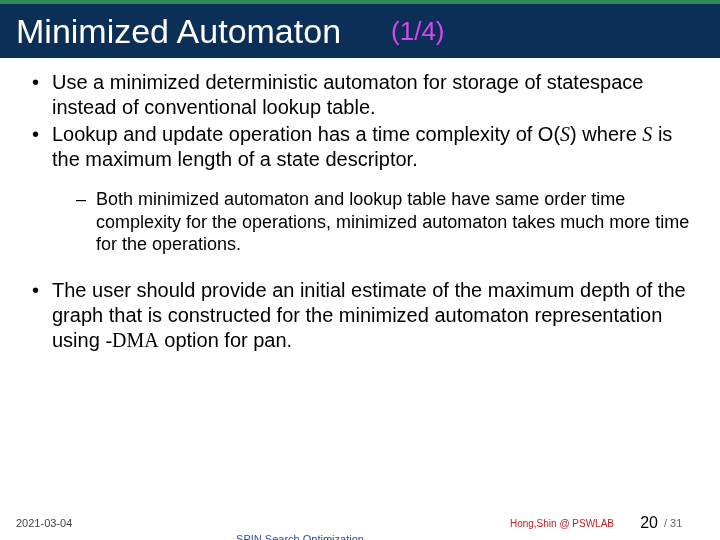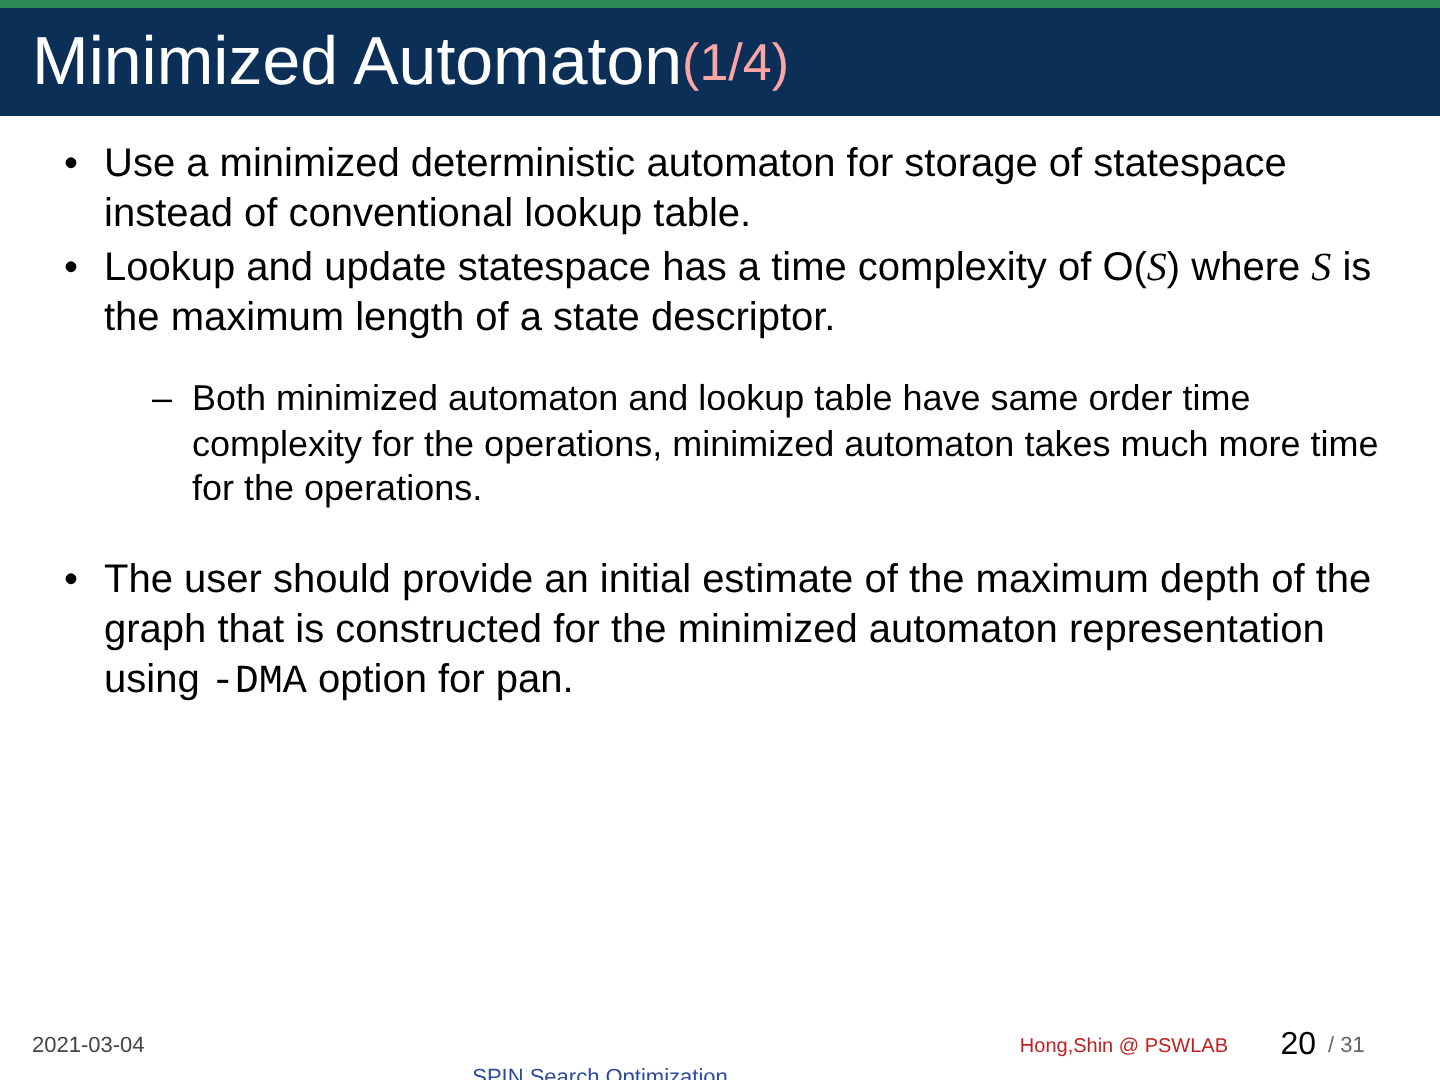--- a/index.html
+++ b/index.html
@@ -1,30 +1,30 @@
 <!DOCTYPE html>
 <html><head>
 <meta charset="utf-8">
 <style>
   * { margin: 0; padding: 0; box-sizing: border-box; }
   html, body { width: 720px; height: 540px; font-family: "Segoe UI", "Malgun Gothic", Arial, sans-serif; background: #fff; color: #000; }
   .slide { width: 720px; height: 540px; display: flex; flex-direction: column; position: relative; }
   .title-bar { background: #0b2f57; height: 58px; display: flex; align-items: center; padding-left: 16px; padding-right: 16px; border-top: 4px solid #2e8b57; }
   .title-main { color: #fff; font-size: 34px; font-weight: 400; }
-  .title-page { color: #fca5a5; font-size: 26px; font-weight: 400; }
+  .title-page { color: #d946ef; font-size: 26px; font-weight: 400; margin-left: 50px; }
   .body { padding: 12px 30px 0 30px; flex: 1; }
   ul.top { list-style: none; }
   ul.top > li { position: relative; padding-left: 22px; font-size: 20px; line-height: 1.25; margin-bottom: 2px; }
   ul.top > li::before { content: "•"; position: absolute; left: 2px; top: 0; font-size: 20px; }
   ul.sub { list-style: none; margin-top: 16px; }
   ul.sub > li { position: relative; padding-left: 44px; font-size: 18px; line-height: 1.25; margin-top: 4px; }
   ul.sub > li::before { content: "–"; position: absolute; left: 24px; top: 0; font-size: 18px; }
   .gap { height: 20px; }
   .italic-serif { font-family: Georgia, "Times New Roman", serif; font-style: italic; }
-  .mono { font-family: Liberation Mono, monospace; }
+  .mono { font-family: Liberation Serif, serif; }
   .footer { position: absolute; bottom: 8px; left: 0; right: 0; height: 18px; display: flex; align-items: center; padding: 0 16px; font-size: 11px; color: #444; }
   .footer .date { width: 120px; }
   .footer .mid { flex: 1; text-align: center; color: #2b4aa0; margin-top: 32px; }
   .footer .author { width: 160px; color: #c02020; font-size: 10px; text-align: right; padding-right: 10px; }
   .footer .page { width: 40px; text-align: right; color: #000; font-size: 16px; padding-right: 6px; }
   .footer .pages { width: 40px; text-align: left; color: #666; font-size: 11px; }
 </style>
 </head>
 <body>
 
@@ -32,21 +32,21 @@
   <div class="title-bar">
     <span class="title-main">Minimized Automaton</span>
     <span class="title-page">(1/4)</span>
   </div>
 
   <div class="body">
     <ul class="top">
       <li><span>Use a minimized deterministic automaton for storage of statespace instead of conventional lookup table.</span></li>
       <li>
         <span class="bigO">
-          <span>Lookup and update statespace has a time complexity of O(</span><span class="italic-serif">S</span><span>) where </span><span class="italic-serif">S</span><span> is the maximum length of a state descriptor.</span>
+          <span>Lookup and update operation has a time complexity of O(</span><span class="italic-serif">S</span><span>) where </span><span class="italic-serif">S</span><span> is the maximum length of a state descriptor.</span>
         </span>
         <ul class="sub">
           <li><span>Both minimized automaton and lookup table have same order time complexity for the operations, minimized automaton takes much more time for the operations.</span></li>
         </ul>
       </li>
     </ul>
     <div class="gap"></div>
     <ul class="top">
       <li>
         <span>

